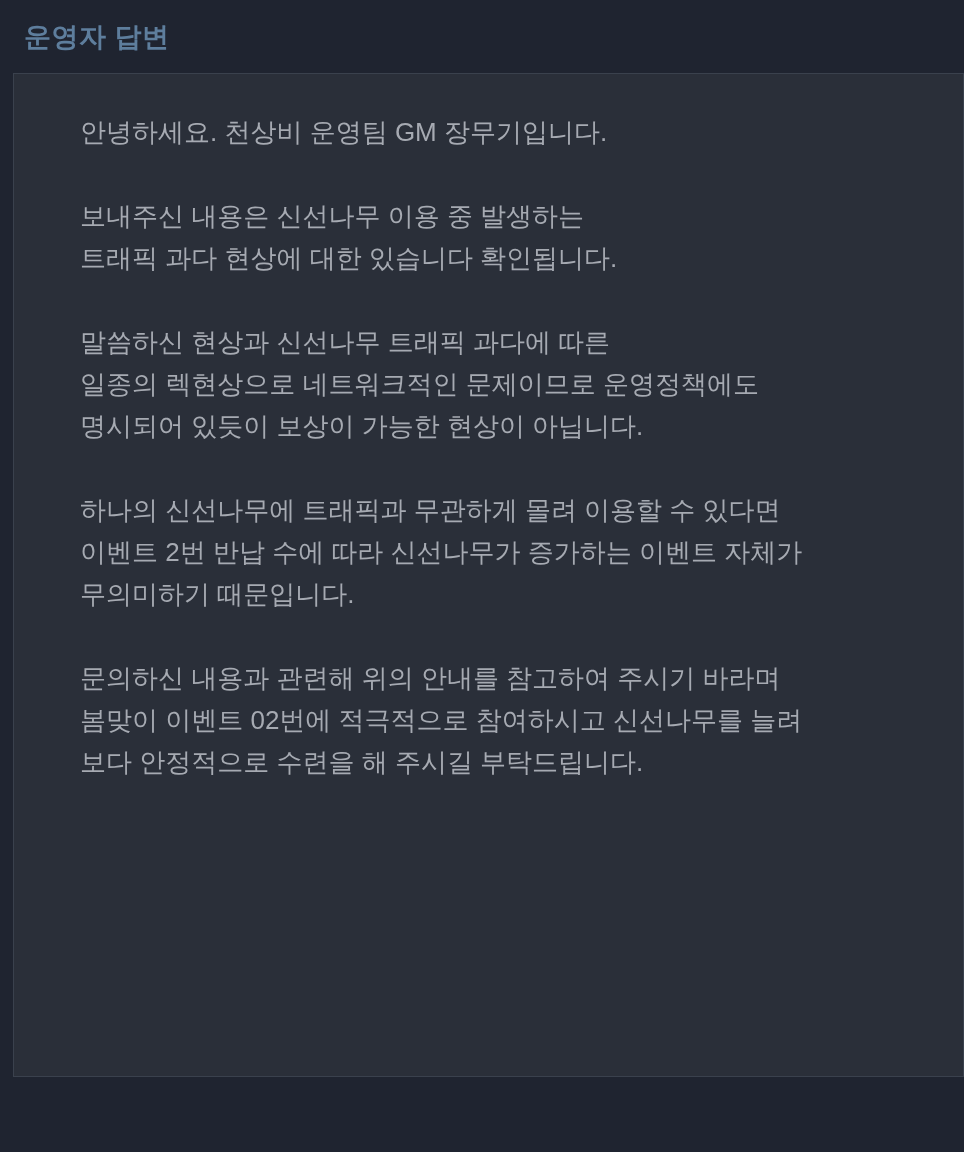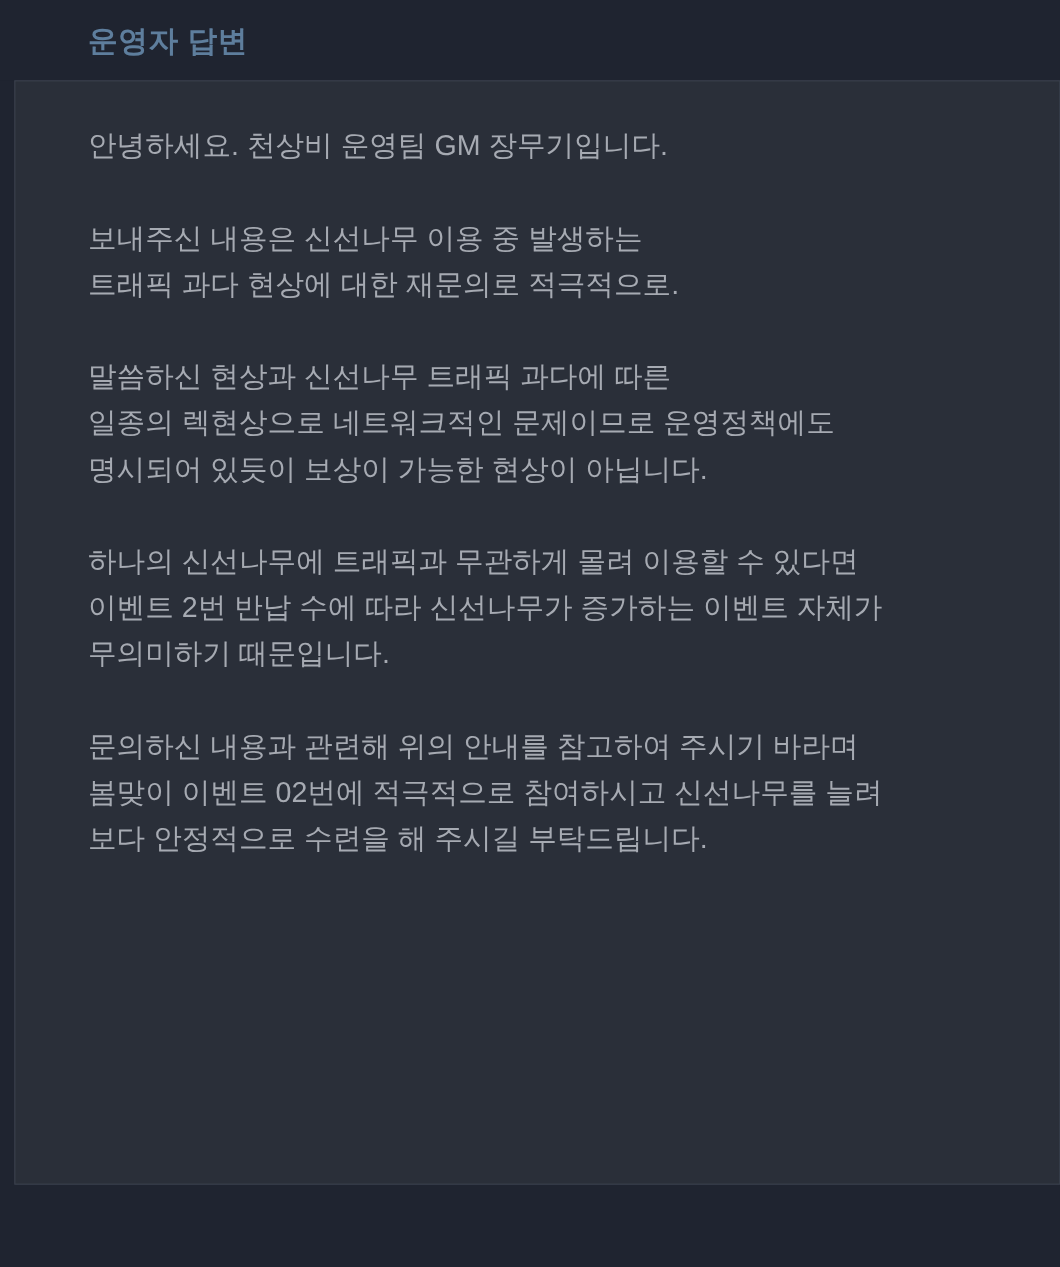--- a/index.html
+++ b/index.html
@@ -10,21 +10,21 @@
     width: 964px;
     height: 1152px;
     background: #1f2430;
     overflow: hidden;
     font-family: "Liberation Sans", sans-serif;
   }
   .reply-header {
     height: 73px;
     display: flex;
     align-items: center;
-    padding-left: 80px;
+    padding-left: 24px;
     box-sizing: border-box;
     background: #1f2430;
   }
   .reply-title {
     color: #5e7e9d;
     font-size: 27px;
     font-weight: bold;
     letter-spacing: 0.5px;
     margin: 0;
   }
@@ -52,21 +52,21 @@
 </head>
 <body>
 
 <div class="reply-header">
   <h2 class="reply-title">운영자 답변</h2>
 </div>
 
 <div class="reply-panel">
   <p class="reply-paragraph">안녕하세요. 천상비 운영팀 GM 장무기입니다.</p>
   <p class="reply-paragraph">보내주신 내용은 신선나무 이용 중 발생하는
-트래픽 과다 현상에 대한 재문의로 적극적으로.</p>
+트래픽 과다 현상에 대한 있습니다 확인됩니다.</p>
   <p class="reply-paragraph">말씀하신 현상과 신선나무 트래픽 과다에 따른
 일종의 렉현상으로 네트워크적인 문제이므로 운영정책에도
 명시되어 있듯이 보상이 가능한 현상이 아닙니다.</p>
   <p class="reply-paragraph">하나의 신선나무에 트래픽과 무관하게 몰려 이용할 수 있다면
 이벤트 2번 반납 수에 따라 신선나무가 증가하는 이벤트 자체가
 무의미하기 때문입니다.</p>
   <p class="reply-paragraph">문의하신 내용과 관련해 위의 안내를 참고하여 주시기 바라며
 봄맞이 이벤트 02번에 적극적으로 참여하시고 신선나무를 늘려
 보다 안정적으로 수련을 해 주시길 부탁드립니다.</p>
 </div>

